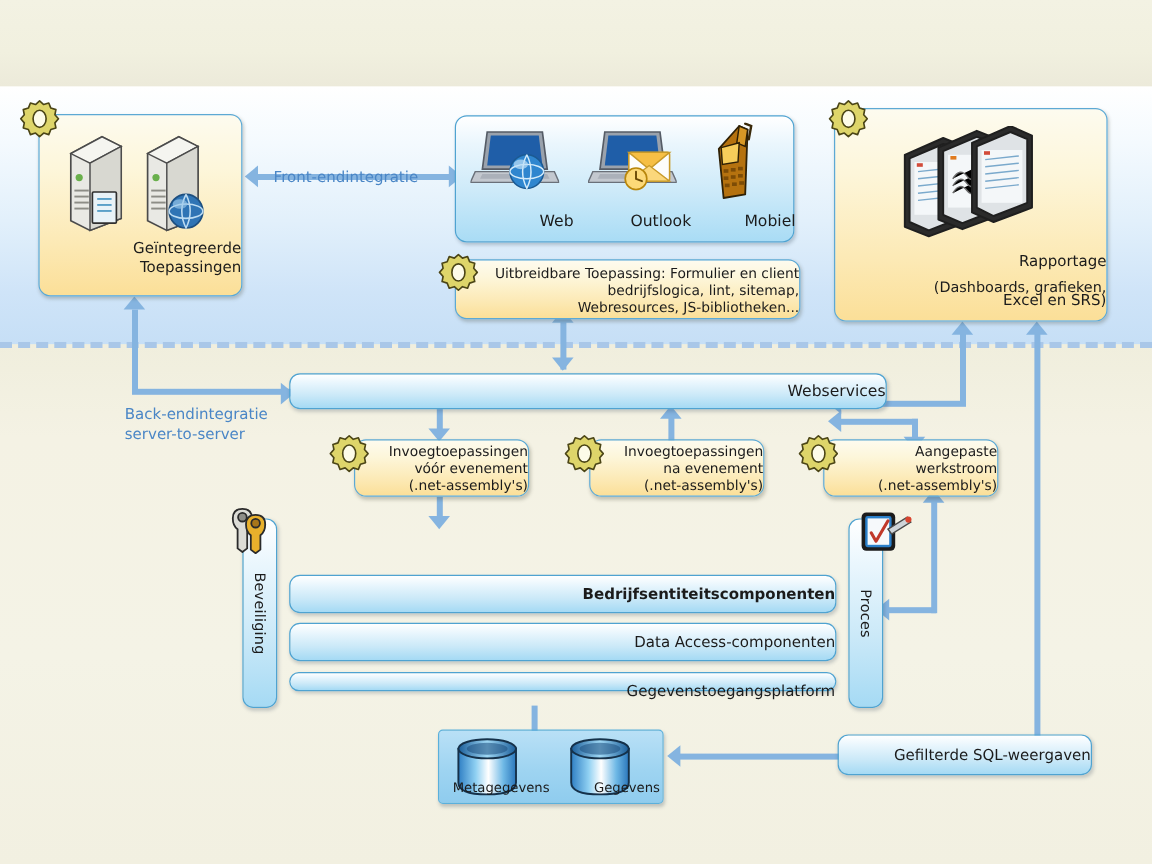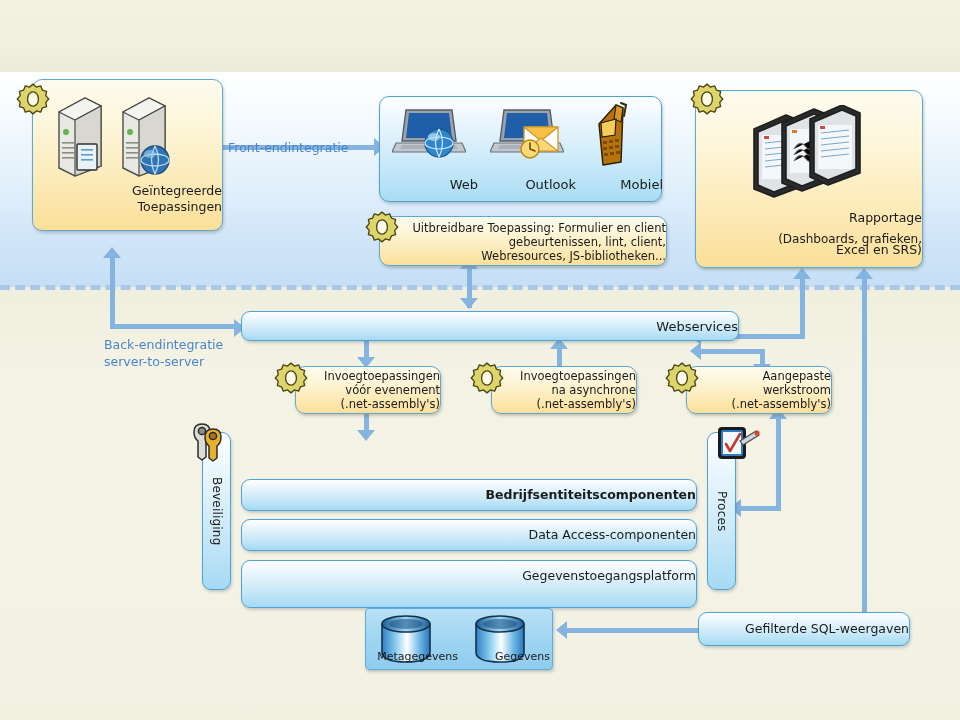--- a/index.html
+++ b/index.html
@@ -125,21 +125,21 @@
   <div class="ln" style="left:740px;top:506px;width:40px;height:5px;"></div>
   <div class="ln" style="left:776px;top:418px;width:5px;height:93px;"></div>
   <div class="ah ah-up" style="left:769px;top:408px;"></div>
   <div class="ah ah-lf" style="left:730px;top:499px;"></div>
 
   <div class="ln" style="left:443px;top:588px;width:5px;height:22px;"></div>
 
   <div class="ln" style="left:566px;top:628px;width:134px;height:5px;"></div>
   <div class="ah ah-lf" style="left:556px;top:621px;"></div>
 
-  <div class="box round-yellow" style="left:32px;top:79px;width:191px;height:152px;">
+  <div class="box round-yellow" style="left:32px;top:95px;width:170px;height:152px;">
     <div class="server" style="left:18px;top:14px;">
       <svg viewBox="0 0 56 86">
         <polygon points="8,18 34,4 50,12 50,72 24,82 8,74" fill="#e9e9e4" stroke="#4b4b4b" stroke-width="1.4"></polygon>
         <polygon points="8,18 34,4 50,12 24,26" fill="#f5f5f0" stroke="#4b4b4b" stroke-width="1.2"></polygon>
         <polygon points="24,26 50,12 50,72 24,82" fill="#d8d8d1" stroke="#4b4b4b" stroke-width="1.2"></polygon>
         <circle cx="15" cy="38" r="3" fill="#6ab04c"></circle>
         <rect x="11" y="48" width="12" height="1.6" fill="#8d8d86"></rect>
         <rect x="11" y="53" width="12" height="1.6" fill="#8d8d86"></rect>
         <rect x="11" y="58" width="12" height="1.6" fill="#8d8d86"></rect>
         <rect x="11" y="63" width="12" height="1.6" fill="#8d8d86"></rect>
@@ -228,21 +228,21 @@
             <rect x="26" y="49" width="4" height="3"></rect>
         </g>
         <path d="M31 1 L36 3 L34 14" fill="none" stroke="#3a2a0a" stroke-width="2" stroke-linecap="round"></path>
       </svg>
     </div>
     <div class="lbl" style="left:185px;top:80px;width:98px;font-size:13px;">Mobiel</div>
   </div>
 
   <div class="box round-yellow" style="left:379px;top:216px;width:288px;height:50px;">
     <div class="lbl" style="top:5px;font-size:11.5px;">Uitbreidbare Toepassing: Formulier en client</div>
-    <div class="lbl" style="top:19px;font-size:11.5px;">gebeurtenissen, lint, client,</div>
+    <div class="lbl" style="top:19px;font-size:11.5px;">bedrijfslogica, lint, sitemap,</div>
     <div class="lbl" style="top:33px;font-size:11.5px;">Webresources, JS-bibliotheken...</div>
   </div>
   <div class="gear" style="left:365px;top:210px;">
     <svg viewBox="0 0 40 40">
       <g fill="#ded56a" stroke="#4b4516" stroke-width="1.6" stroke-linejoin="round">
         <path d="M20 2.5 L24 6 L29 4.5 L31 9.5 L36 11 L35 16 L38.5 20 L35 24 L36 29 L31 30.5 L29 35.5 L24 34 L20 37.5 L16 34 L11 35.5 L9 30.5 L4 29 L5 24 L1.5 20 L5 16 L4 11 L9 9.5 L11 4.5 L16 6 Z"></path>
       </g>
       <ellipse cx="20" cy="20" rx="6.4" ry="8.4" fill="#fdfbe8" stroke="#4b4516" stroke-width="1.6"></ellipse>
     </svg>
   </div>
@@ -316,21 +316,21 @@
     <svg viewBox="0 0 40 40">
       <g fill="#ded56a" stroke="#4b4516" stroke-width="1.6" stroke-linejoin="round">
         <path d="M20 2.5 L24 6 L29 4.5 L31 9.5 L36 11 L35 16 L38.5 20 L35 24 L36 29 L31 30.5 L29 35.5 L24 34 L20 37.5 L16 34 L11 35.5 L9 30.5 L4 29 L5 24 L1.5 20 L5 16 L4 11 L9 9.5 L11 4.5 L16 6 Z"></path>
       </g>
       <ellipse cx="20" cy="20" rx="6.4" ry="8.4" fill="#fdfbe8" stroke="#4b4516" stroke-width="1.6"></ellipse>
     </svg>
   </div>
 
   <div class="box round-yellow" style="left:491px;top:366px;width:146px;height:48px;">
     <div class="lbl" style="top:3px;font-size:11.5px;">Invoegtoepassingen</div>
-    <div class="lbl" style="top:17px;font-size:11.5px;">na asynchrone</div>
+    <div class="lbl" style="top:17px;font-size:11.5px;">na evenement</div>
     <div class="lbl" style="top:31px;font-size:11.5px;">(.net-assembly's)</div>
   </div>
   <div class="gear" style="left:470px;top:361px;">
     <svg viewBox="0 0 40 40">
       <g fill="#ded56a" stroke="#4b4516" stroke-width="1.6" stroke-linejoin="round">
         <path d="M20 2.5 L24 6 L29 4.5 L31 9.5 L36 11 L35 16 L38.5 20 L35 24 L36 29 L31 30.5 L29 35.5 L24 34 L20 37.5 L16 34 L11 35.5 L9 30.5 L4 29 L5 24 L1.5 20 L5 16 L4 11 L9 9.5 L11 4.5 L16 6 Z"></path>
       </g>
       <ellipse cx="20" cy="20" rx="6.4" ry="8.4" fill="#fdfbe8" stroke="#4b4516" stroke-width="1.6"></ellipse>
     </svg>
   </div>
@@ -380,21 +380,21 @@
       <circle cx="41" cy="8" r="2.6" fill="#d9452f"></circle>
     </svg>
   </div>
 
   <div class="box pill-blue" style="left:241px;top:479px;width:456px;height:32px;font-weight:bold;">
     <div class="lbl" style="top:8px;font-size:12.5px;">Bedrijfsentiteitscomponenten</div>
   </div>
   <div class="box pill-blue" style="left:241px;top:519px;width:456px;height:32px;">
     <div class="lbl" style="top:8px;font-size:12.5px;">Data Access-componenten</div>
   </div>
-  <div class="box pill-blue" style="left:241px;top:560px;width:456px;height:48px;">
+  <div class="box pill-blue" style="left:241px;top:560px;width:456px;height:16px;">
     <div class="lbl" style="top:8px;font-size:12.5px;">Gegevenstoegangsplatform</div>
   </div>
 
   <div class="box flat-blue" style="left:365px;top:608px;width:188px;height:62px;">
     <div class="cyl" style="left:12px;top:5px;">
       <svg viewBox="0 0 56 50">
         <defs>
           <linearGradient id="cylg" x1="0" y1="0" x2="1" y2="0">
             <stop offset="0%" stop-color="#2f7fc4"></stop>
               <stop offset="30%" stop-color="#8fd0f2"></stop>

